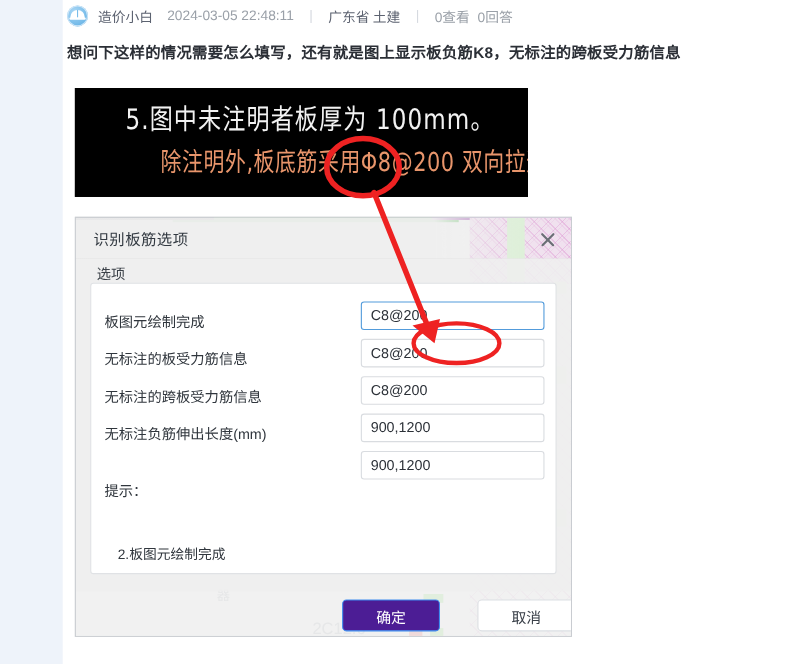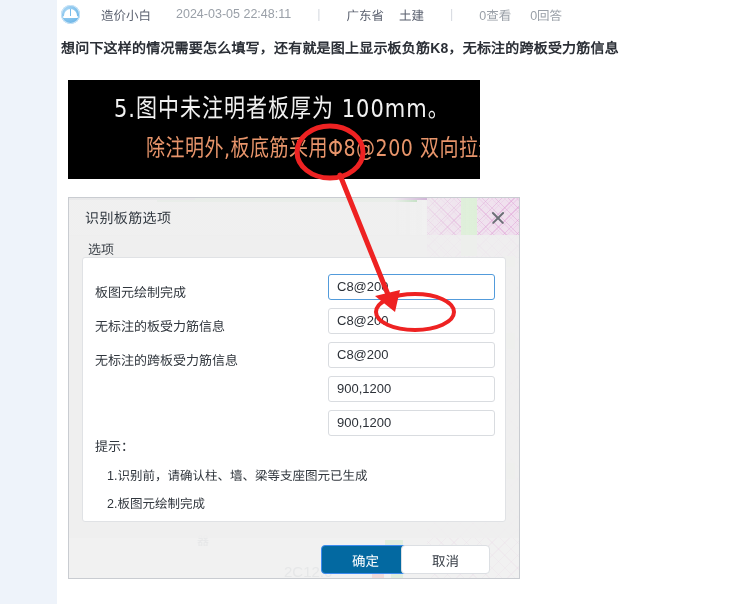--- a/index.html
+++ b/index.html
@@ -11,21 +11,21 @@
     -webkit-font-smoothing:antialiased;
   }
   .page{
     position:absolute;left:57px;top:0;width:676px;height:604px;
     background:#ffffff;
   }
 
   
   .meta{
     position:absolute;left:4px;top:0px;height:28px;
-    display:flex;align-items:center;gap:12px;
+    display:flex;align-items:center;gap:0;
     font-size:12.5px;color:#8b9099;white-space:nowrap;
   }
   .avatar{
     width:19px;height:19px;border-radius:50%;
     background:radial-gradient(circle at 35% 30%,#a9d7f5 0%,#79bdea 60%,#5aa9e0 100%);
     position:relative;flex:0 0 auto;margin-right:9px;
     box-shadow:0 0 0 1px #cfe6f7 inset;
   }
   .avatar .helmet{
     position:absolute;left:3px;top:4px;width:13px;height:8px;
@@ -194,24 +194,24 @@
   .dlg-footer{
     position:absolute;left:0;top:340px;width:452px;height:42px;
     background:rgba(239,239,239,.70);
   }
   .btn{
     position:absolute;top:7px;height:29px;border-radius:4px;
     font-size:13.5px;display:flex;align-items:center;justify-content:center;
     box-sizing:border-box;cursor:pointer;user-select:none;
   }
   .btn-primary{
-    left:252px;width:89px;background:#0369a1;color:#ffffff;border:1px solid #3d8bef;
+    left:242px;width:89px;background:#4c1d95;color:#ffffff;border:1px solid #3d8bef;
   }
   .btn-secondary{
-    left:332px;width:89px;background:#ffffff;color:#3a4049;border:1px solid #dcdfe3;
+    left:365px;width:89px;background:#ffffff;color:#3a4049;border:1px solid #dcdfe3;
   }
 
   
   .annot{
     position:absolute;left:0;top:0;width:733px;height:604px;
     pointer-events:none;
   }
 </style>
 </head>
 <body>
@@ -287,33 +287,33 @@
           </div>
 
           <div class="row" style="top:84px;">
             <div class="row-label">无标注的跨板受力筋信息</div>
             <div class="field">
               <div class="field-value">C8@200</div>
             </div>
           </div>
 
           <div class="row" style="top:118px;">
+            <div class="row-label">无标注负筋伸出长度(mm)</div>
             <div class="field">
               <div class="field-value">900,1200</div>
             </div>
           </div>
 
           <div class="row" style="top:152px;">
             <div class="field">
               <div class="field-value">900,1200</div>
             </div>
           </div>
 
           <div class="tips-title">提示：</div>
-          <div class="tip-line" style="top:207px;">1.识别前，请确认柱、墙、梁等支座图元已生成</div>
           <div class="tip-line" style="top:235px;">2.板图元绘制完成</div>
 
         </div>
       </div>
 
       <div class="dlg-footer">
         <div class="btn btn-primary">确定</div>
         <div class="btn btn-secondary">取消</div>
       </div>
 

